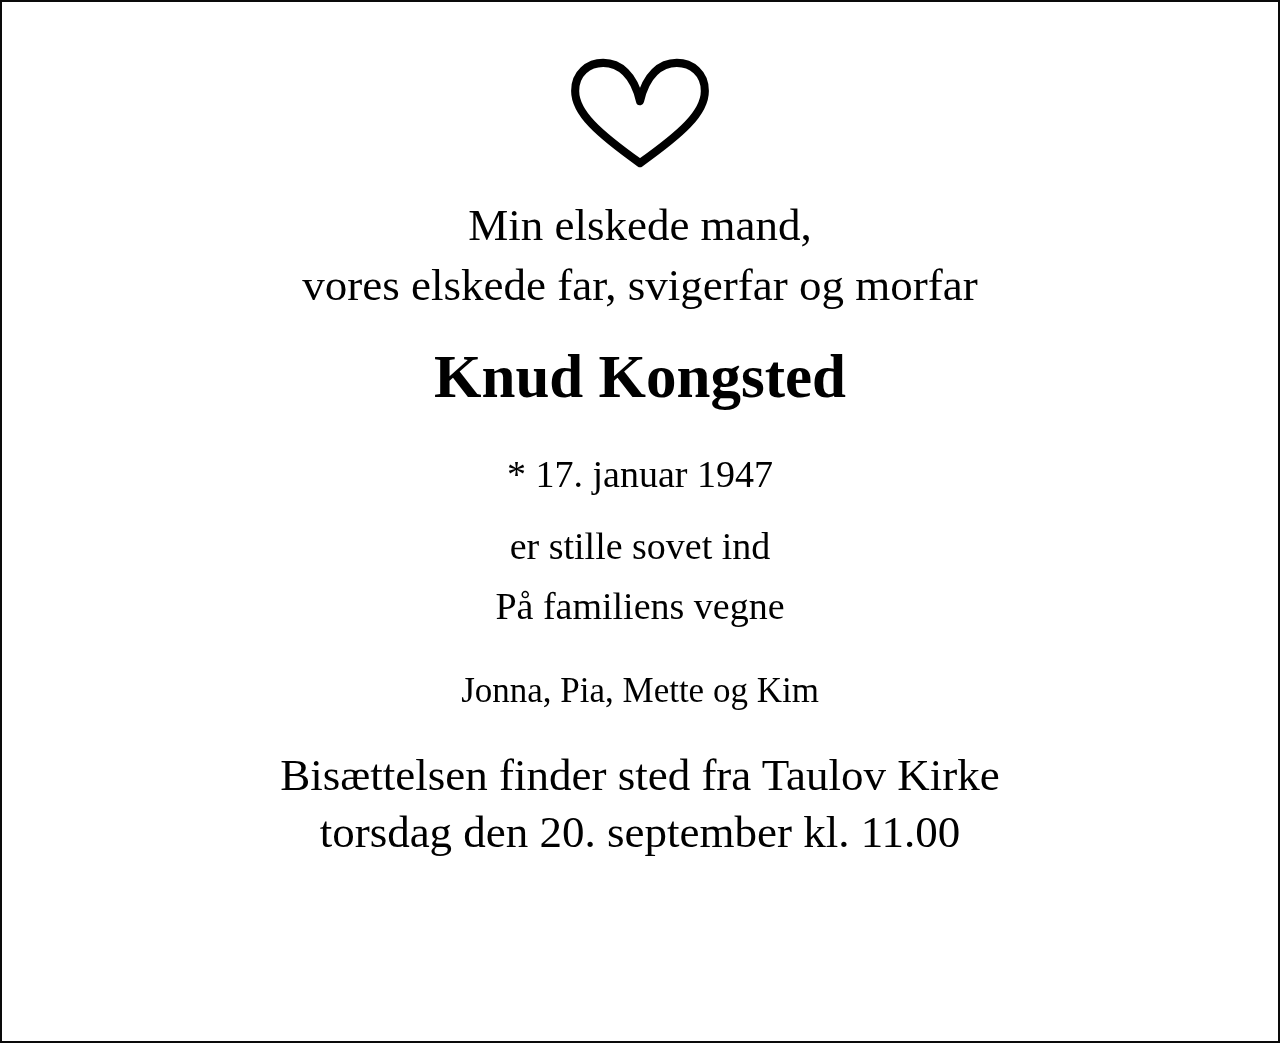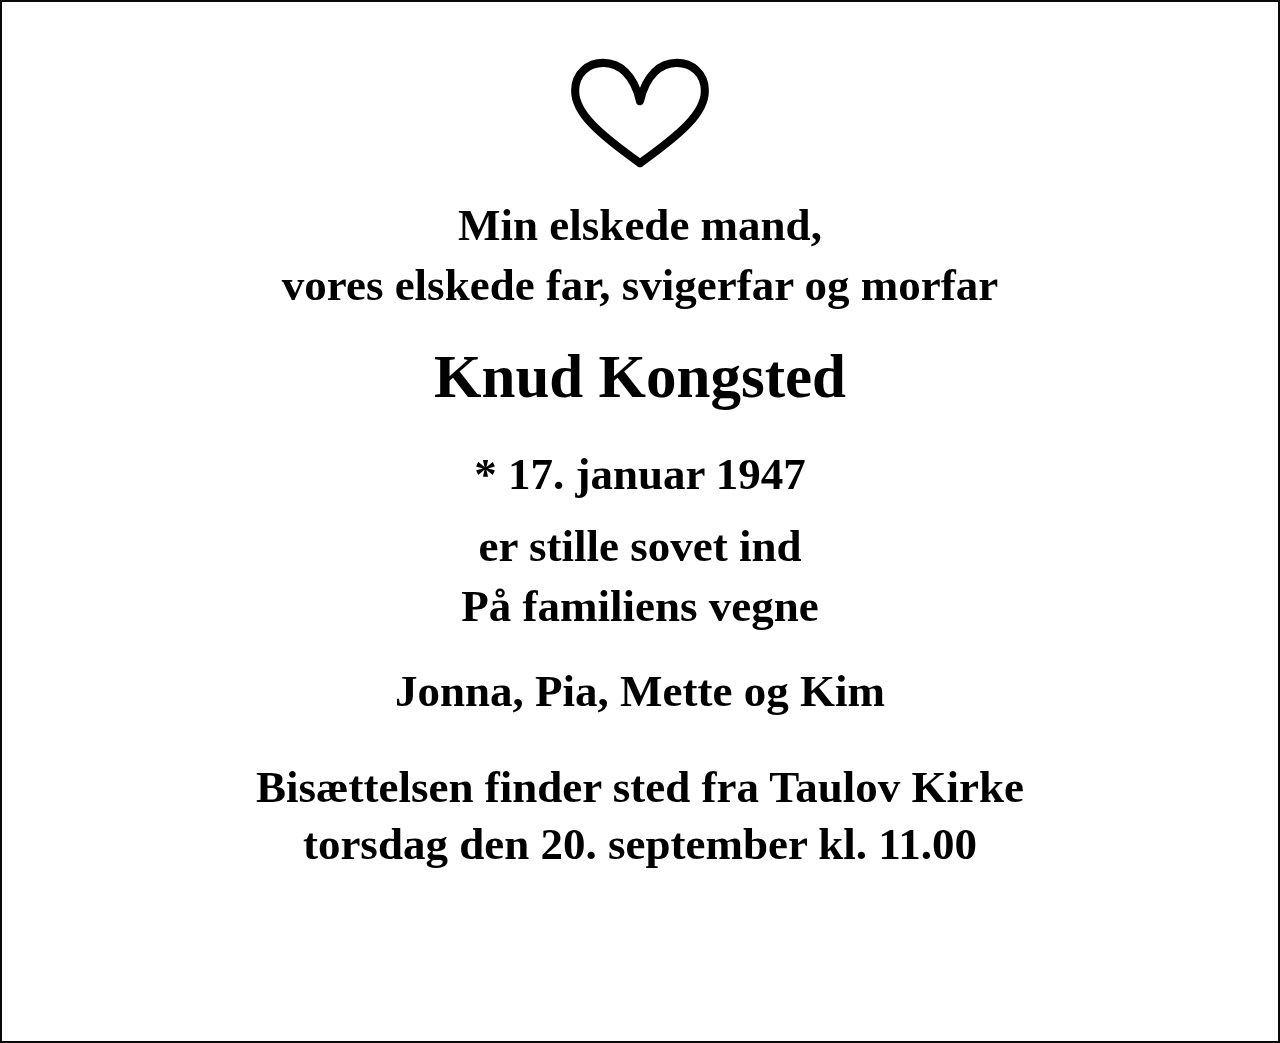--- a/index.html
+++ b/index.html
@@ -26,49 +26,49 @@
     line-height: 0;
   }
   .heart-wrap svg {
     display: block;
     width: 150px;
     height: 112px;
   }
   p, h1 {
     margin: 0;
     padding: 0;
-    font-weight: bold;
+    font-weight: normal;
   }
   .intro {
     margin-top: 26px;
     font-size: 45px;
     line-height: 60px;
   }
   .deceased-name {
     margin-top: 24px;
     font-size: 61px;
     line-height: 76px;
     font-weight: bold;
   }
   .line {
-    font-size: 45px;
+    font-size: 38px;
     line-height: 60px;
   }
   .birth      { margin-top: 29px; }
   .passing    { margin-top: 12px; }
   .place-date { margin-top: 25px; }
   .behalf     { }
   .family {
     margin-top: 25px;
-    font-size: 45px;
+    font-size: 35px;
     line-height: 60px;
-    font-weight: bold;
+    font-weight: normal;
   }
   .ceremony {
-    margin-top: 38px;
+    margin-top: 26px;
     font-size: 45px;
     line-height: 57px;
   }
 </style>
 </head>
 <body>
 
 <div class="page">
 
   <div class="heart-wrap">

